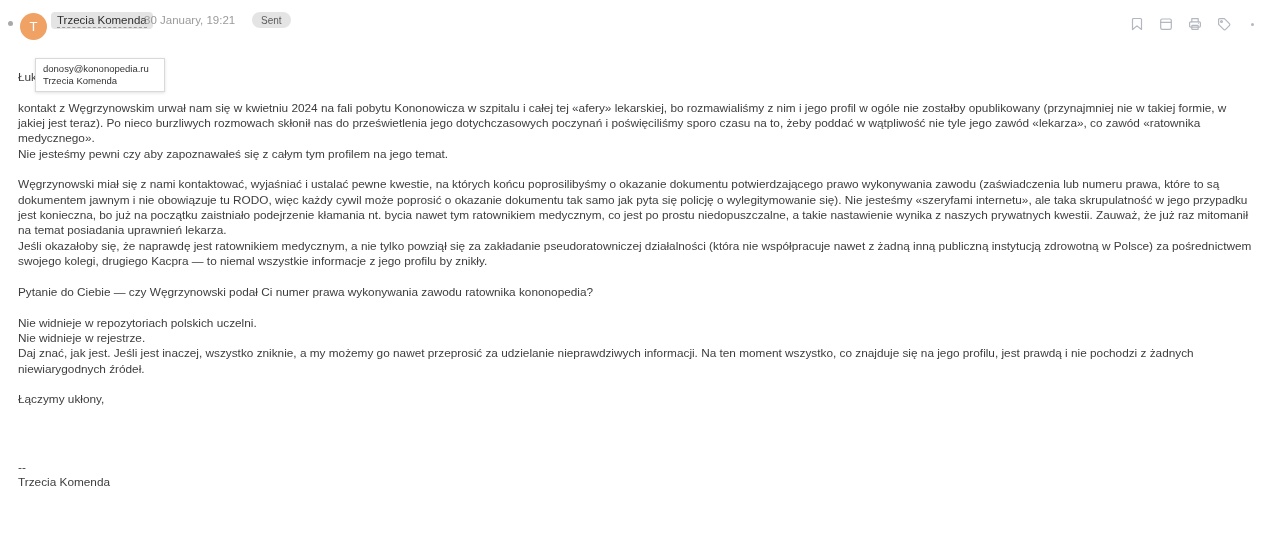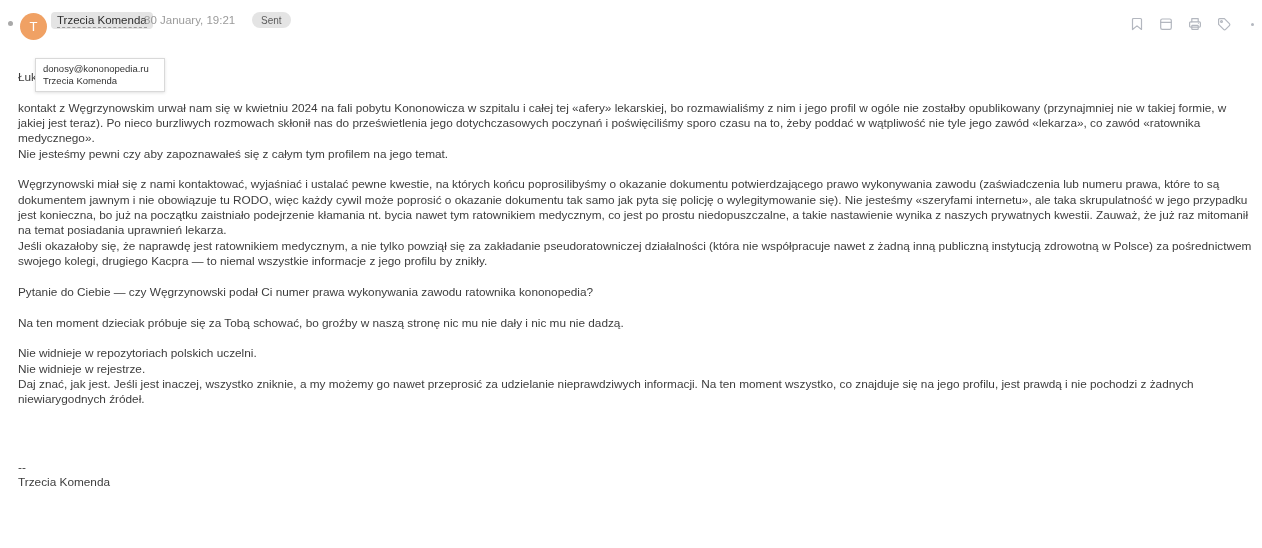--- a/index.html
+++ b/index.html
@@ -140,21 +140,21 @@
     </div>
   </div>
 
   <div class="mail-body">
     <p>Łukasz,</p>
     <p>kontakt z Węgrzynowskim urwał nam się w kwietniu 2024 na fali pobytu Kononowicza w szpitalu i całej tej «afery» lekarskiej, bo rozmawialiśmy z nim i jego profil w ogóle nie zostałby opublikowany (przynajmniej nie w takiej formie, w jakiej jest teraz). Po nieco burzliwych rozmowach skłonił nas do prześwietlenia jego dotychczasowych poczynań i poświęciliśmy sporo czasu na to, żeby poddać w wątpliwość nie tyle jego zawód «lekarza», co zawód «ratownika medycznego».
 Nie jesteśmy pewni czy aby zapoznawałeś się z całym tym profilem na jego temat.</p>
     <p>Węgrzynowski miał się z nami kontaktować, wyjaśniać i ustalać pewne kwestie, na których końcu poprosilibyśmy o okazanie dokumentu potwierdzającego prawo wykonywania zawodu (zaświadczenia lub numeru prawa, które to są dokumentem jawnym i nie obowiązuje tu RODO, więc każdy cywil może poprosić o okazanie dokumentu tak samo jak pyta się policję o wylegitymowanie się). Nie jesteśmy «szeryfami internetu», ale taka skrupulatność w jego przypadku jest konieczna, bo już na początku zaistniało podejrzenie kłamania nt. bycia nawet tym ratownikiem medycznym, co jest po prostu niedopuszczalne, a takie nastawienie wynika z naszych prywatnych kwestii. Zauważ, że już raz mitomanił na temat posiadania uprawnień lekarza.
 Jeśli okazałoby się, że naprawdę jest ratownikiem medycznym, a nie tylko powziął się za zakładanie pseudoratowniczej działalności (która nie współpracuje nawet z żadną inną publiczną instytucją zdrowotną w Polsce) za pośrednictwem swojego kolegi, drugiego Kacpra — to niemal wszystkie informacje z jego profilu by znikły.</p>
     <p>Pytanie do Ciebie — czy Węgrzynowski podał Ci numer prawa wykonywania zawodu ratownika kononopedia?</p>
-    <p>Na ten moment dzieciak próbuje się za Tobą schować, bo groźby w naszą stronę nic mu nie dały i nic mu nie dadzą.</p>
     <p>Nie widnieje w repozytoriach polskich uczelni.
 Nie widnieje w rejestrze.
 Daj znać, jak jest. Jeśli jest inaczej, wszystko zniknie, a my możemy go nawet przeprosić za udzielanie nieprawdziwych informacji. Na ten moment wszystko, co znajduje się na jego profilu, jest prawdą i nie pochodzi z żadnych niewiarygodnych źródeł.</p>
+    <p>Łączymy ukłony,</p>
     <p class="signature">--
 Trzecia Komenda</p>
   </div>
 
 </div>
 
 </body></html>

